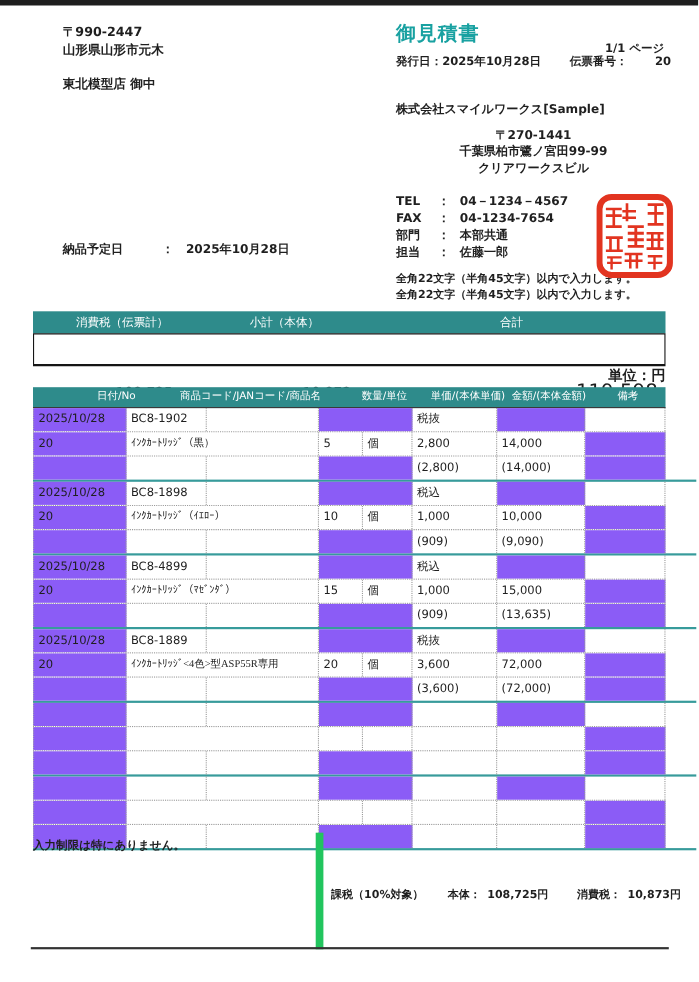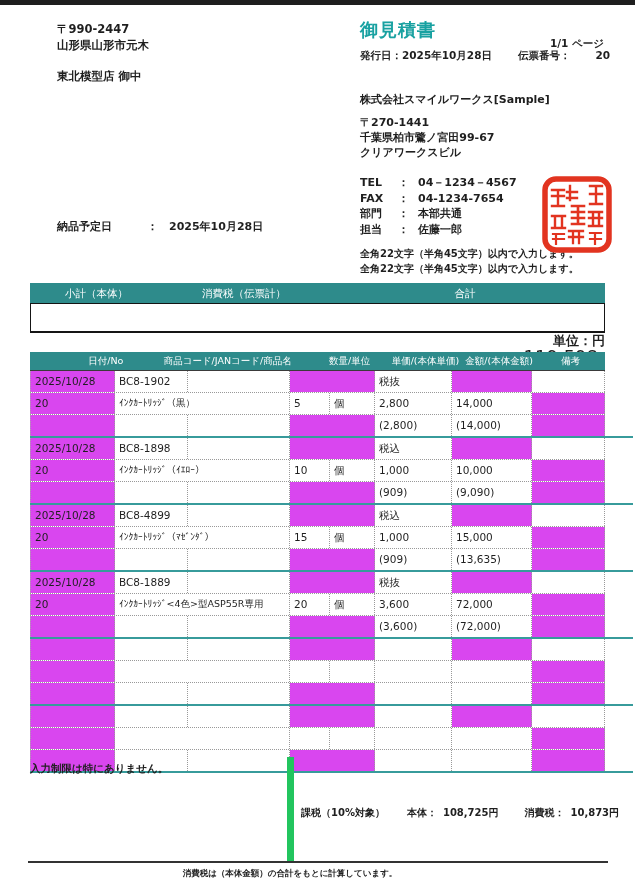--- a/index.html
+++ b/index.html
@@ -15,21 +15,21 @@
   .doc-head{position:absolute;left:360px;top:18px;width:250px;}
   .doc-title{font-size:18px;font-weight:700;color:#18a1a1;letter-spacing:1px;}
   .page-ind{position:absolute;top:19px;right:6px;font-size:10.5px;font-weight:600;}
   .issue-row{margin-top:7px;display:flex;font-size:10.5px;font-weight:600;align-items:baseline;}
   .issue-row .slip-label{margin-left:26px;}
   .issue-row .slip-no{flex:1;text-align:right;}
 
   
   .sender{position:absolute;left:360px;top:92px;width:250px;font-size:11px;line-height:15px;font-weight:600;}
   .sender .company{margin-bottom:8px;}
-  .sender .addr{line-height:15px;}
+  .sender .addr{line-height:15px;text-align:center;}
   .contact{margin-top:15px;}
   .c-row{display:flex;line-height:15.5px;}
   .c-label{width:38px;}
   .c-colon{width:20px;}
   .notes{margin-top:9px;font-size:10px;line-height:15px;}
 
   
   .seal{position:absolute;left:542px;top:176px;width:70px;height:77px;}
 
   
@@ -53,24 +53,24 @@
   .items{position:absolute;left:30px;top:352px;width:603px;}
   .items-head{display:flex;height:19px;width:575px;background:#2e8b8b;border-bottom:1px solid #3a3a3a;box-sizing:border-box;}
   .items-head .hc{color:#fff;font-size:9.5px;line-height:18px;text-align:center;overflow:hidden;white-space:nowrap;}
   .h1{width:85px;padding-left:36px;} .h2{width:175px;} .h3{width:85px;} .h4{width:77px;} .h5{width:80px;} .h6{width:73px;}
   .grp{border-bottom:2px solid #379b9b;width:603px;}
   .trow{display:flex;height:21px;width:575px;}
   .trow + .trow{border-top:1px dotted #999;}
   .cell{box-sizing:border-box;border-right:1px dotted #999;font-size:10.5px;line-height:20px;
         padding:0 4px;overflow:hidden;white-space:nowrap;}
   .trow .cell:first-child{border-left:1px dotted #aaa;}
-  .c1{width:85px;} .c2{width:175px;} .c2a{width:73px;} .c2b{width:102px;}
+  .c1{width:85px;} .c2{width:175px;font-family:Liberation Serif, serif;} .c2a{width:73px;} .c2b{width:102px;}
   .c3{width:40px;} .c4{width:45px;} .c34{width:85px;}
   .c5{width:77px;} .c6{width:80px;} .c7{width:73px;}
-  .gray{background:#d946ef;}
+  .gray{background:#8b5cf6;}
   .r{text-align:left;} .l{text-align:left;}
   .small{font-size:9.5px;}
 
   
   .footer{position:absolute;left:30px;top:757px;width:603px;height:106px;display:flex;}
   .f-left{width:257px;box-sizing:border-box;padding-top:5px;font-size:10.5px;font-weight:600;}
   .f-right{flex:1;border-left:7px solid #22c55e;box-sizing:border-box;padding:5px 0 0 7px;
            font-size:10px;font-weight:600;display:flex;align-items:center;}
   .f-right .gap1{width:22px;} .f-right .gap2{width:26px;} .f-right .sp{width:6px;}
   .bottom-rule{position:absolute;left:28px;top:861px;width:580px;height:2px;background:#333;}
@@ -96,21 +96,21 @@
       <span>発行日：</span>
       <span>2025年10月28日</span>
       <span class="slip-label">伝票番号：</span>
       <span class="slip-no">20</span>
     </div>
   </div>
 
   <div class="sender">
     <div class="company">株式会社スマイルワークス[Sample]</div>
     <div class="addr">〒270-1441</div>
-    <div class="addr">千葉県柏市鷺ノ宮田99-67</div>
+    <div class="addr">千葉県柏市鷺ノ宮田99-99</div>
     <div class="addr">クリアワークスビル</div>
     <div class="contact">
       <div class="c-row">
         <span class="c-label">TEL</span>
         <span class="c-colon">：</span>
         <span>04－1234－4567</span>
       </div>
       <div class="c-row">
         <span class="c-label">FAX</span>
         <span class="c-colon">：</span>
@@ -151,22 +151,22 @@
   </div>
 
   <div class="delivery">
     <span class="d-label">納品予定日</span>
     <span class="d-colon">：</span>
     <span>2025年10月28日</span>
   </div>
 
   <div class="summary">
     <div class="sum-head">
+      <div class="sh sh2">消費税（伝票計）</div>
       <div class="sh sh1">小計（本体）</div>
-      <div class="sh sh2">消費税（伝票計）</div>
       <div class="sh sh3">合計</div>
     </div>
     <div class="sum-vals">
       <div class="sv sv1">108,725</div>
       <div class="sv sv2">10,873</div>
       <div class="sv sv3">119,598</div>
     </div>
   </div>
   <div class="unit-note">単位：円</div>
 
@@ -366,14 +366,13 @@
       <span class="sp"></span>
       <span>108,725円</span>
       <span class="gap2"></span>
       <span>消費税：</span>
       <span class="sp"></span>
       <span>10,873円</span>
     </div>
   </div>
 
   <div class="bottom-rule"></div>
-  <div class="bottom-note">消費税は（本体金額）の合計をもとに計算しています。</div>
 </div>
 
 </body></html>

